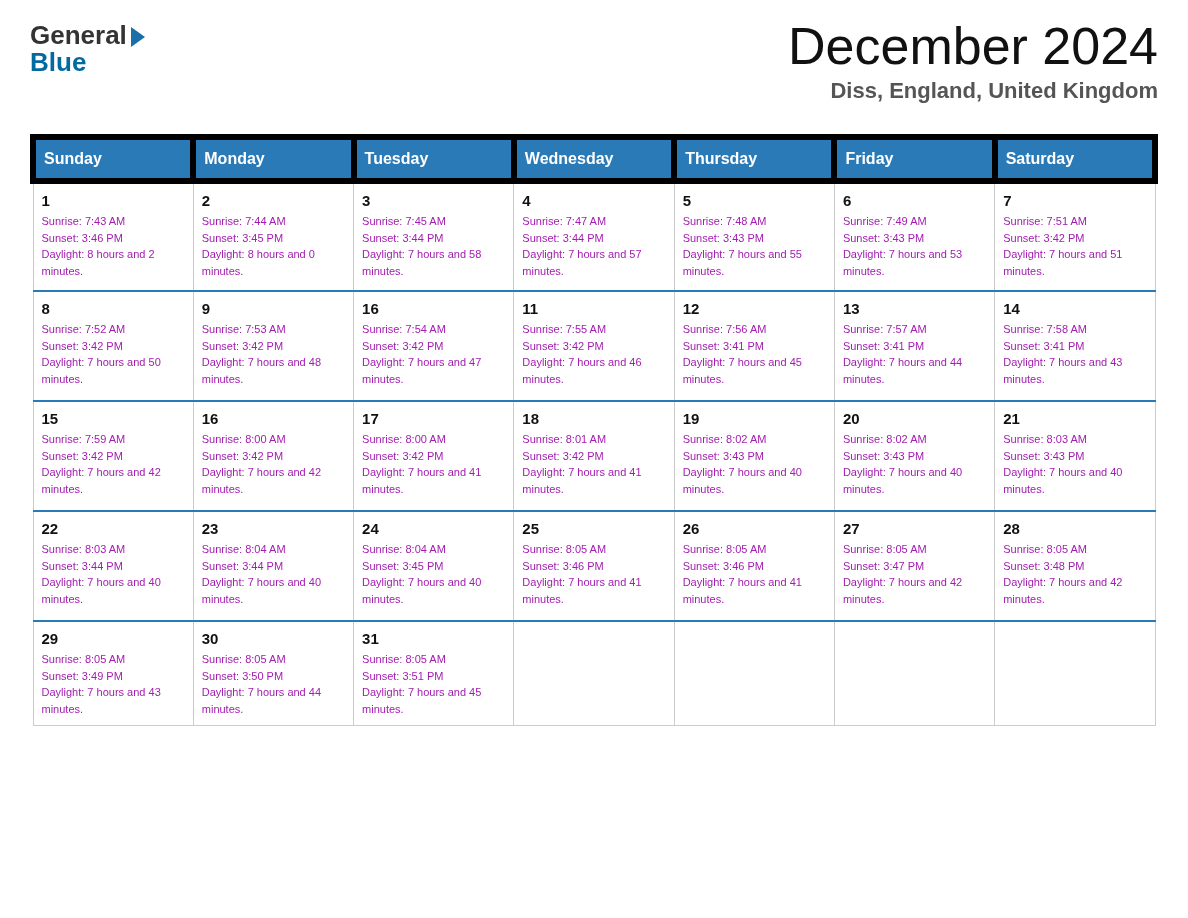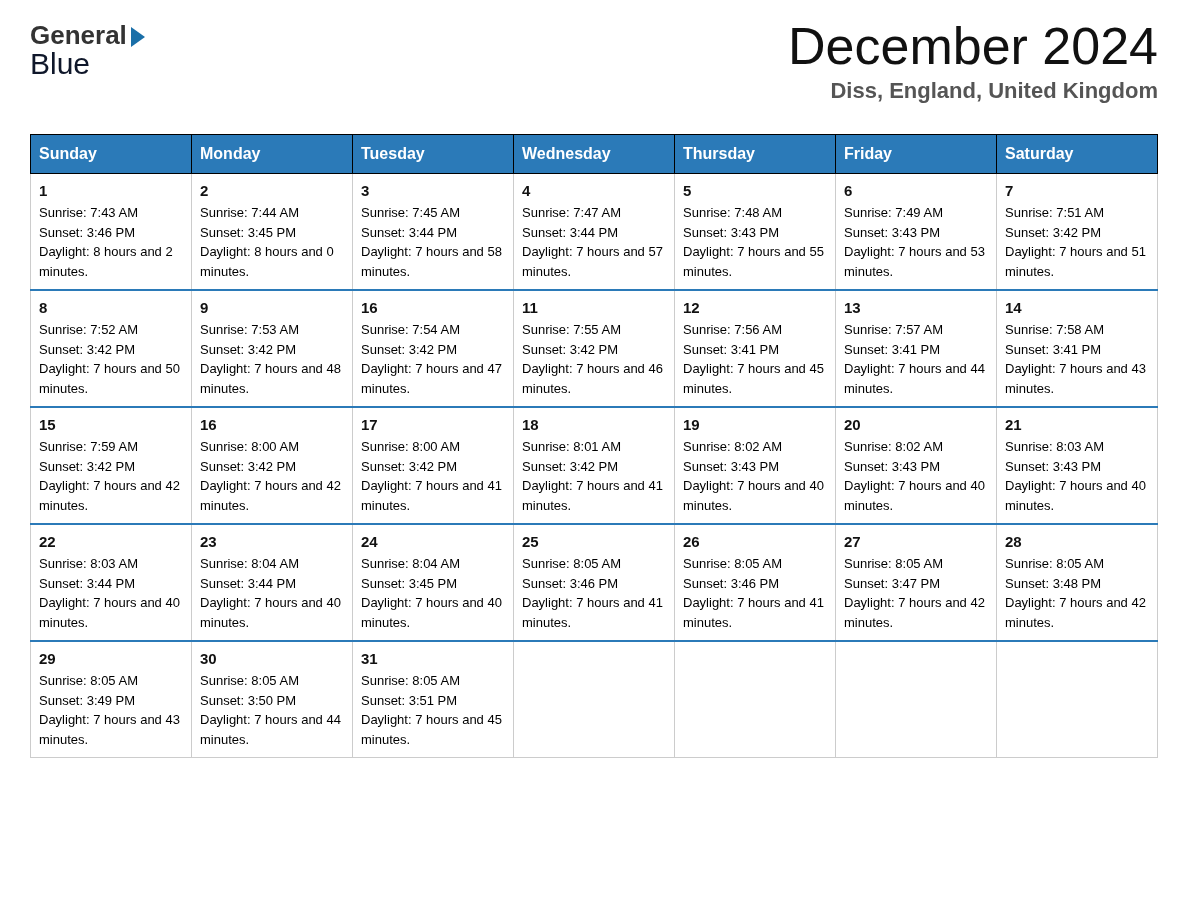--- a/index.html
+++ b/index.html
@@ -33,23 +33,23 @@
     .logo-arrow {
       width: 0;
       height: 0;
       border-left: 14px solid #1a6fa8;
       border-top: 10px solid transparent;
       border-bottom: 10px solid transparent;
       margin-left: 4px;
       margin-top: 2px;
     }
     .logo-blue {
-      font-size: 30px;
-      font-weight: normal;
-      color: #0f172a;
+      font-size: 26px;
+      font-weight: bold;
+      color: #0369a1;
       margin-top: -4px;
     }
     .title-section {
       text-align: right;
     }
     .month-title {
       font-size: 52px;
       font-weight: normal;
       color: #111;
       line-height: 1;
@@ -65,21 +65,21 @@
       border-collapse: collapse;
       border: 1px solid #aaa;
     }
     .calendar th {
       background-color: #2b7ab8;
       color: #fff;
       padding: 10px 8px;
       font-size: 16px;
       font-weight: bold;
       text-align: left;
-      border: 1px solid #000000;
+      border: 6px solid #000000;
     }
     .calendar td {
       vertical-align: top;
       padding: 8px;
       border: 1px solid #ccc;
       width: 14.28%;
       font-size: 13px;
       color: #333;
       background: #fff;
     }
@@ -90,22 +90,22 @@
       height: 100px;
     }
     .day-num {
       font-size: 15px;
       font-weight: bold;
       color: #111;
       display: block;
       margin-bottom: 4px;
     }
     .day-info {
-      font-size: 13px;
-      color: #000000;
+      font-size: 11px;
+      color: #a21caf;
       line-height: 1.5;
     }
     .empty-cell {
       background: #fff;
     }
     
     .calendar tbody tr:not(:last-child) td {
       border-bottom: 2px solid #2b7ab8;
     }
   </style>

